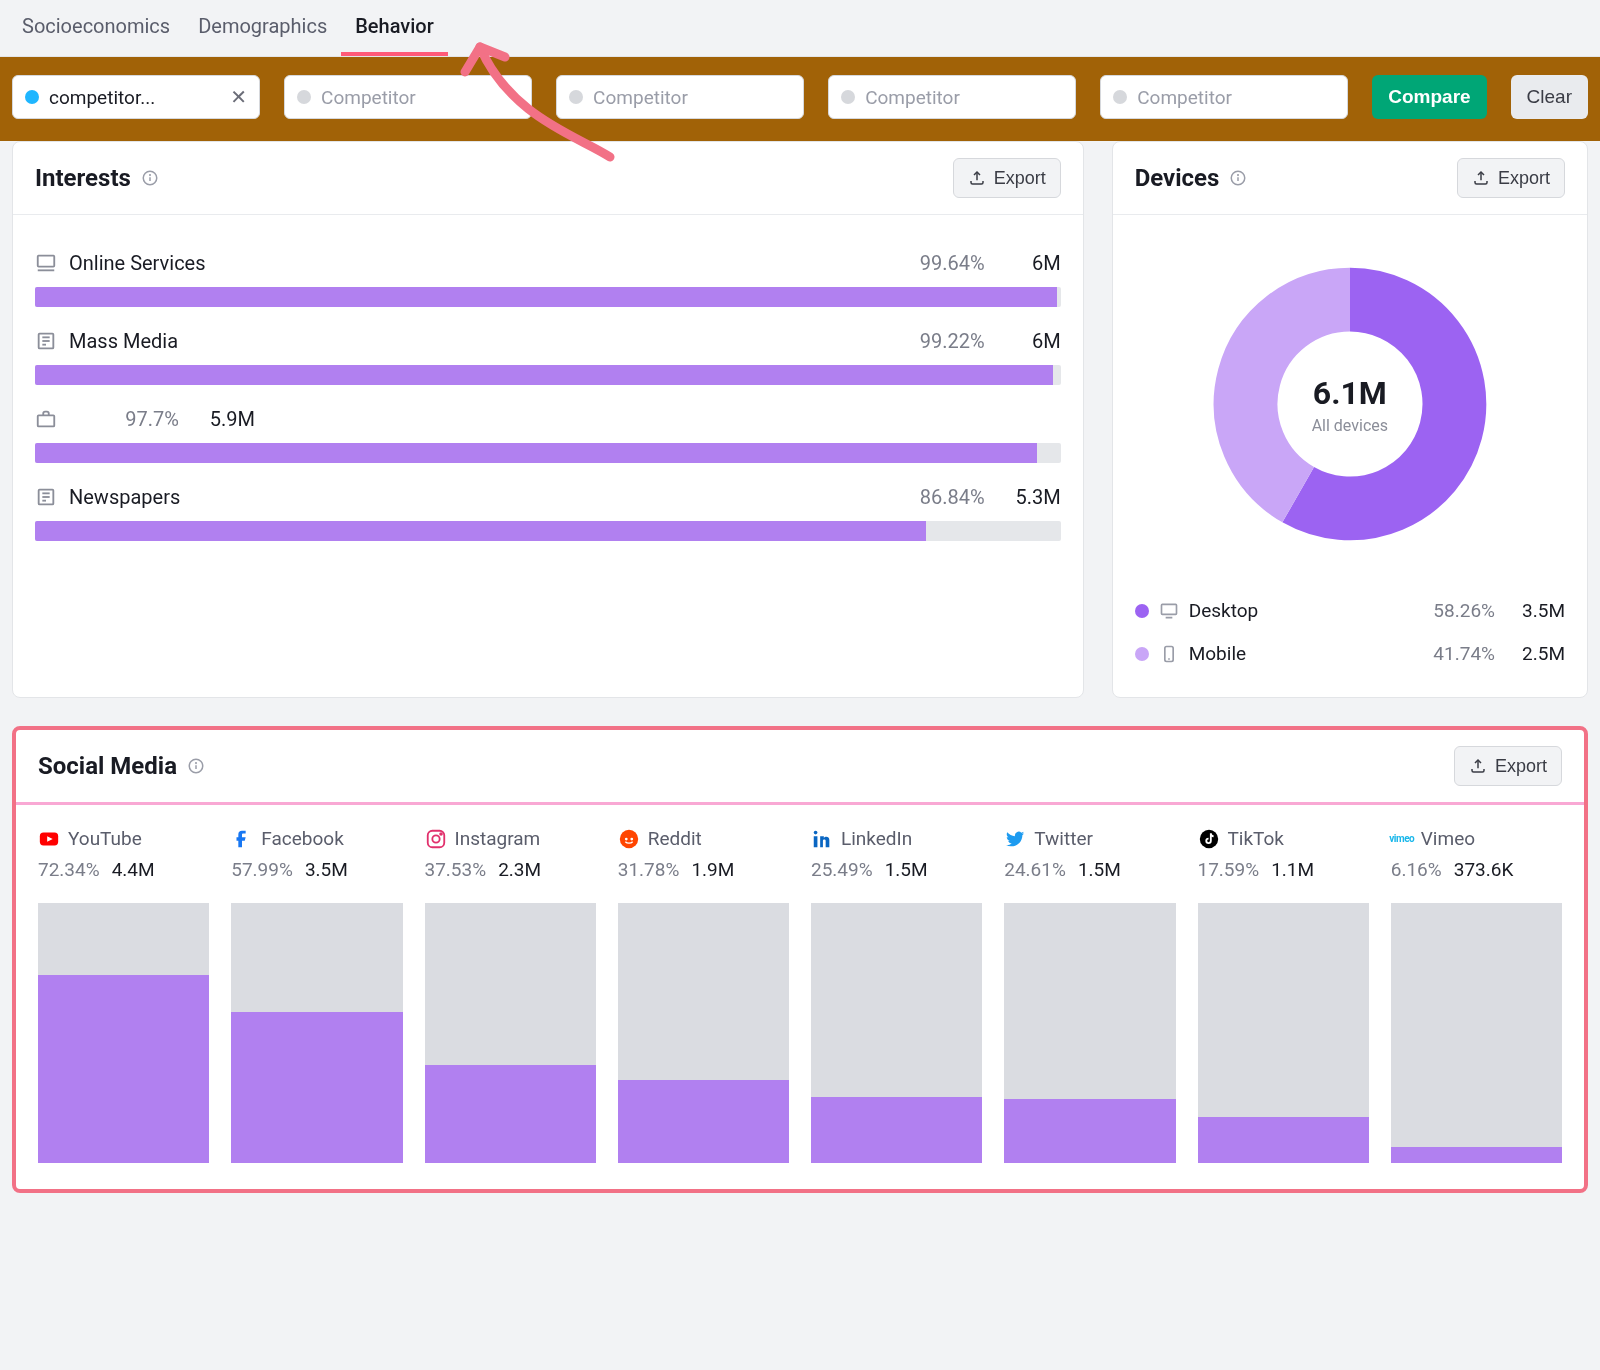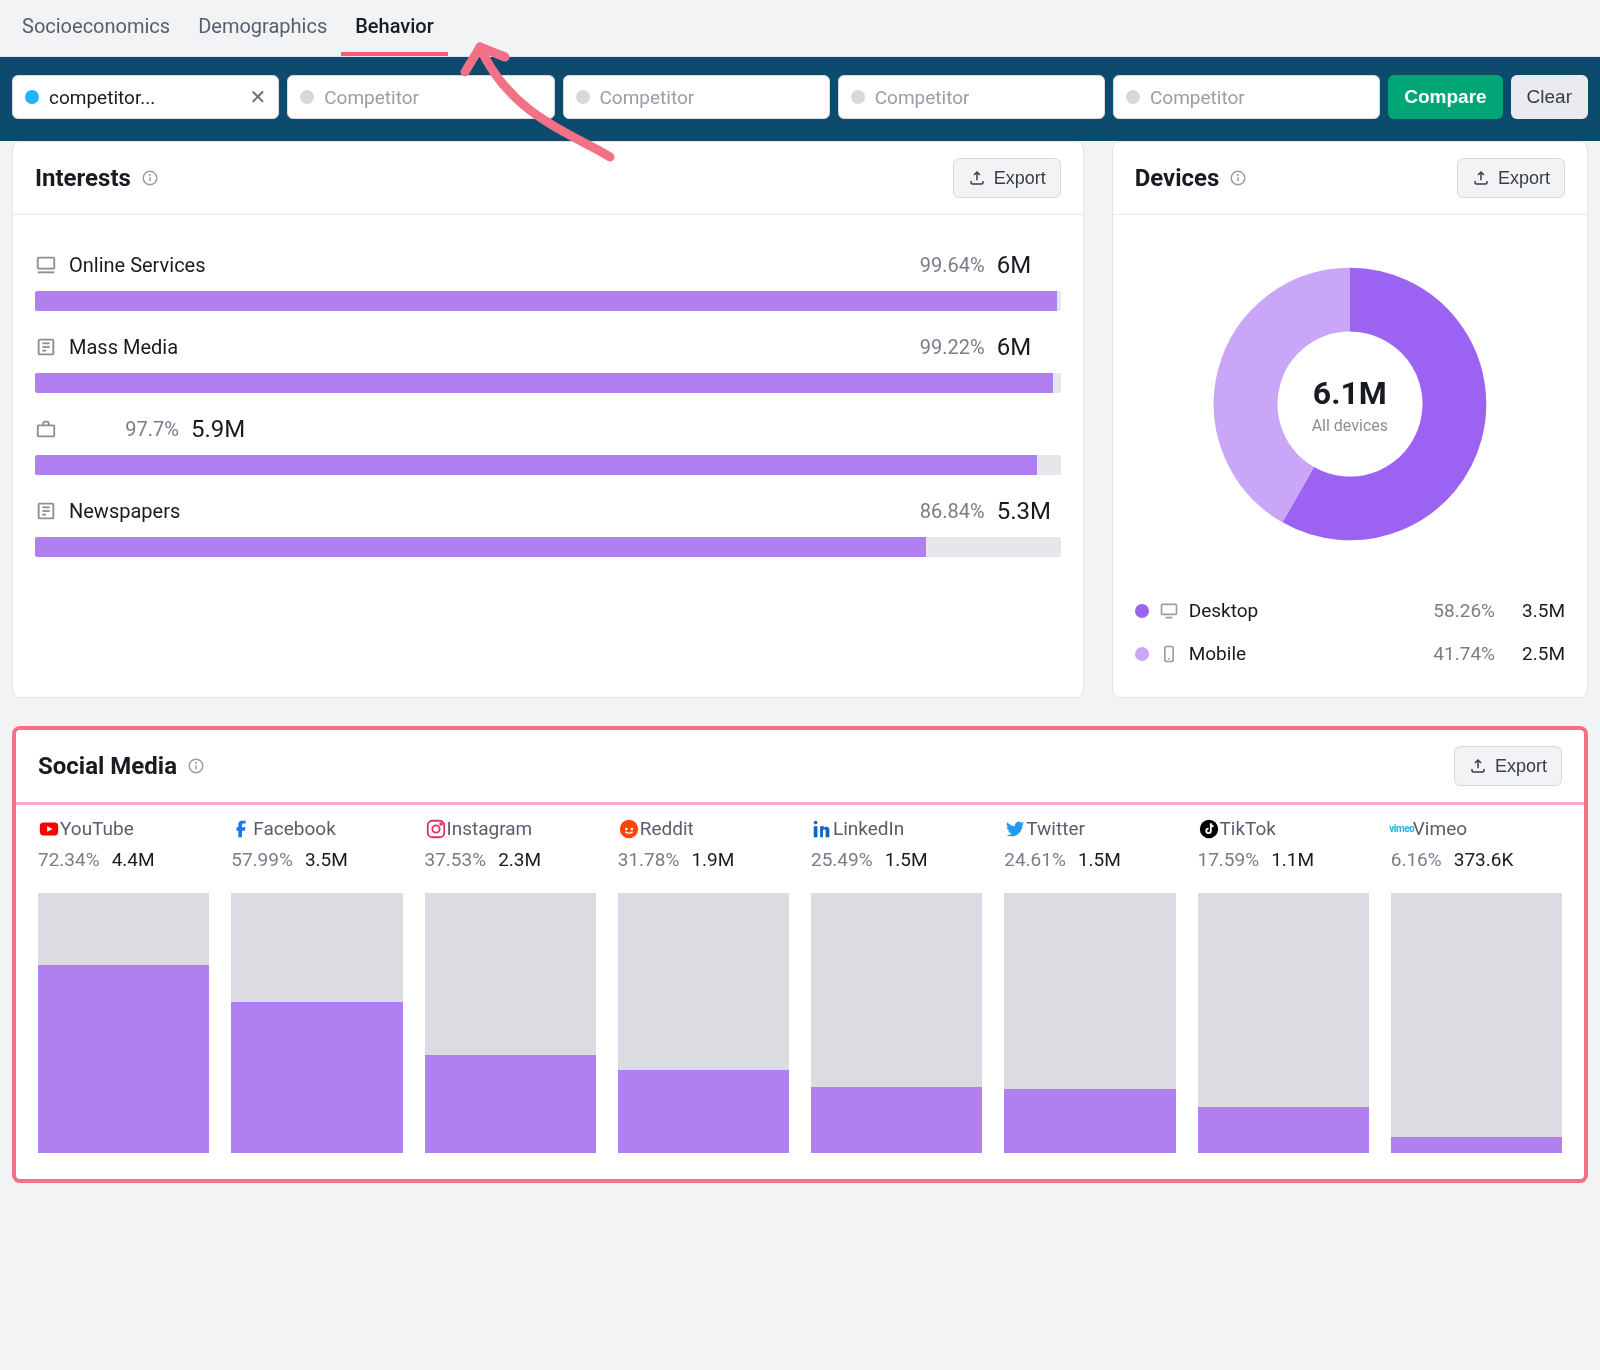--- a/index.html
+++ b/index.html
@@ -23,24 +23,24 @@
     cursor: pointer;
     border-bottom: 4px solid transparent;
   }
   .tab.active {
     color: #191b23;
     font-weight: 500;
     border-bottom: 4px solid #ff5a78;
   }
   .controls {
     display: flex;
-    gap: 8px;
+    gap: 24px;
     padding: 18px 12px 22px 12px;
     align-items: center;
-    background: #0c4a6e;
+    background: #a16207;
   }
   .comp-input {
     flex: 1;
     height: 44px;
     border: 1px solid #d6d8dc;
     border-radius: 6px;
     background: #fff;
     display: flex;
     align-items: center;
     padding: 0 12px;
@@ -97,21 +97,21 @@
   .devices { flex: 1; }
   .interests-body, .devices-body { padding: 14px 22px 22px 22px; }
   .interest-row { margin-top: 22px; }
   .interest-head {
     display: flex; align-items: center; gap: 12px; margin-bottom: 12px;
   }
   .interest-head .cat-icon { color: #8b8e99; display: inline-flex; }
   .interest-head .cat-icon svg { width: 22px; height: 22px; }
   .interest-head .name { font-size: 20px; flex: 1; }
   .interest-head .pct { color: #7a7d89; font-size: 20px; width: 110px; text-align: right; }
-  .interest-head .val { font-size: 24px; width: 64px; text-align: left; }
+  .interest-head .val { font-size: 20px; width: 64px; text-align: right; }
   .hbar {
     height: 20px; background: #e5e7ea; border-radius: 2px; overflow: hidden;
   }
   .hbar .fill { height: 100%; background: #b180f0; }
   .donut-wrap { display: flex; justify-content: center; align-items: center; padding: 30px 0 20px 0; }
   .donut-center { position: absolute; text-align: center; }
   .donut-center .big { font-size: 32px; font-weight: 700; }
   .donut-center .sub { font-size: 16px; color: #8b8e99; margin-top: 4px; }
   .donut-rel { position: relative; width: 290px; height: 290px; display:flex; align-items:center; justify-content:center;}
   .legend { margin-top: 20px; }
@@ -134,22 +134,22 @@
     display: flex;
     gap: 22px;
     margin-top: 8px;
   }
   .social-col {
     flex: 1;
     display: flex;
     flex-direction: column;
   }
   .social-col .platform-row {
-    display: flex; align-items: center; 
-    margin-top: 4px;
+    display: flex; align-items: center; gap: 8px;
+    margin-top: 14px;
     font-size: 19px;
   }
   .social-col .platform-row .p-icon { width: 22px; height: 22px; display: inline-flex; align-items:center; justify-content:center; }
   .social-col .platform-row .p-name { color: #5a5d6b; }
   .social-col .metrics-row {
     display: flex; gap: 12px; margin-top: 8px; font-size: 19px; align-items: baseline;
   }
   .social-col .metrics-row .pct { color: #7a7d89; }
   .social-col .vbar {
     margin-top: 22px;

